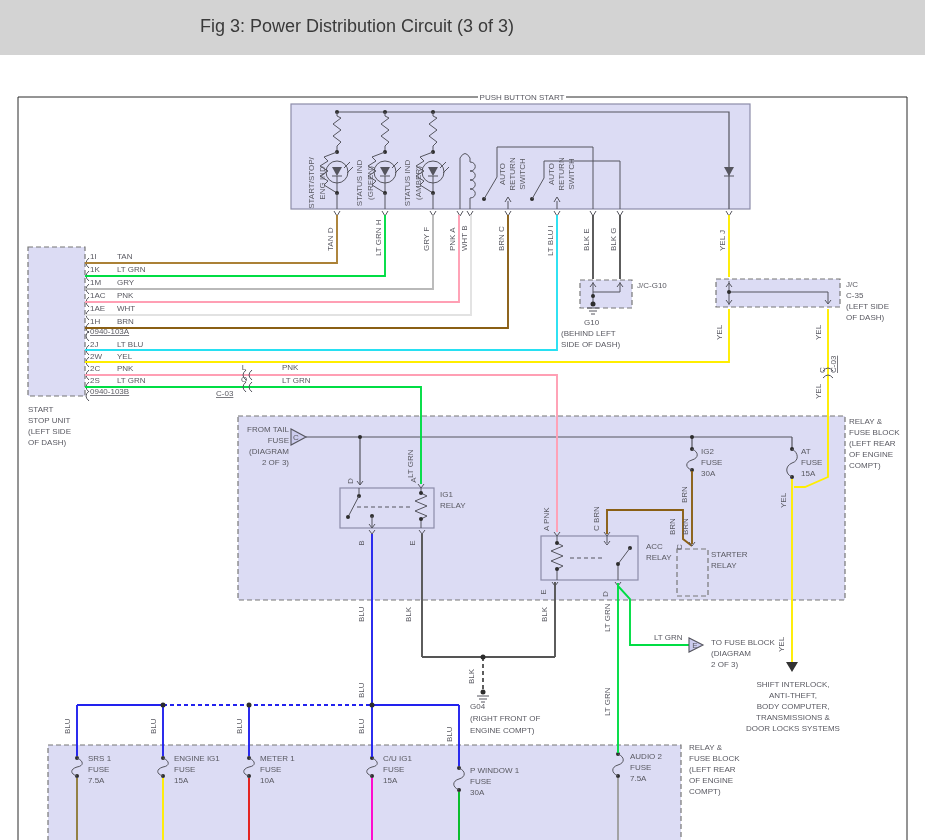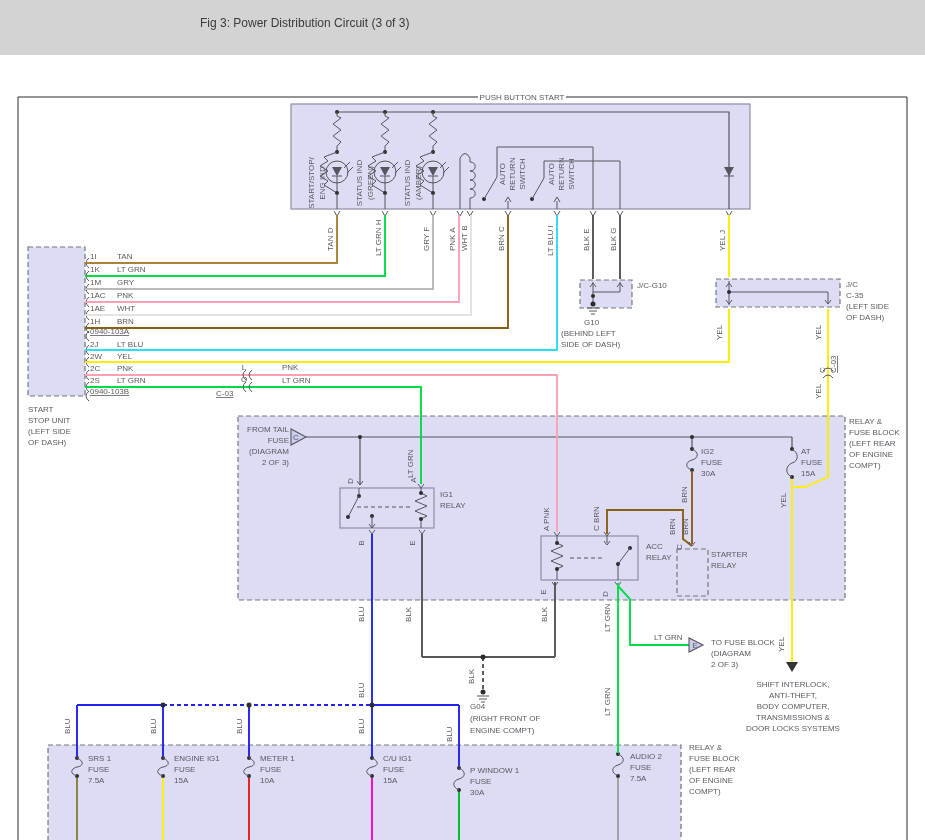--- a/index.html
+++ b/index.html
@@ -1,19 +1,19 @@
 <!DOCTYPE html>
 <html><head>
 <meta charset="utf-8">
 <style>
   html,body{margin:0;padding:0;background:#ffffff;}
   #page{position:relative;width:925px;height:840px;overflow:hidden;background:#ffffff;
         font-family:"Liberation Sans",sans-serif;}
   .header{position:absolute;left:0;top:0;width:925px;height:55px;background:#d3d3d3;}
-  .title{position:absolute;left:200px;top:16px;font-size:12px;color:#3a3a3a;
+  .title{position:absolute;left:200px;top:16px;font-size:18px;color:#3a3a3a;
          font-family:"Liberation Sans",sans-serif;}
   svg{position:absolute;left:0;top:0;}
   
   .bx{fill:#dcdcf4;stroke:#8c8ca8;stroke-width:1.2;}
   .dbx{fill:#dcdcf4;stroke:#777;stroke-width:1.2;stroke-dasharray:5 3;}
   .ln{stroke:#55555e;stroke-width:1.2;fill:none;}
   .lnth{stroke:#55555e;stroke-width:1;fill:none;}
   .dash{stroke-dasharray:4 3;}
   .bord{stroke:#2a2a2a;stroke-width:1;fill:none;}
   .dot{fill:#2d2d2d;}

